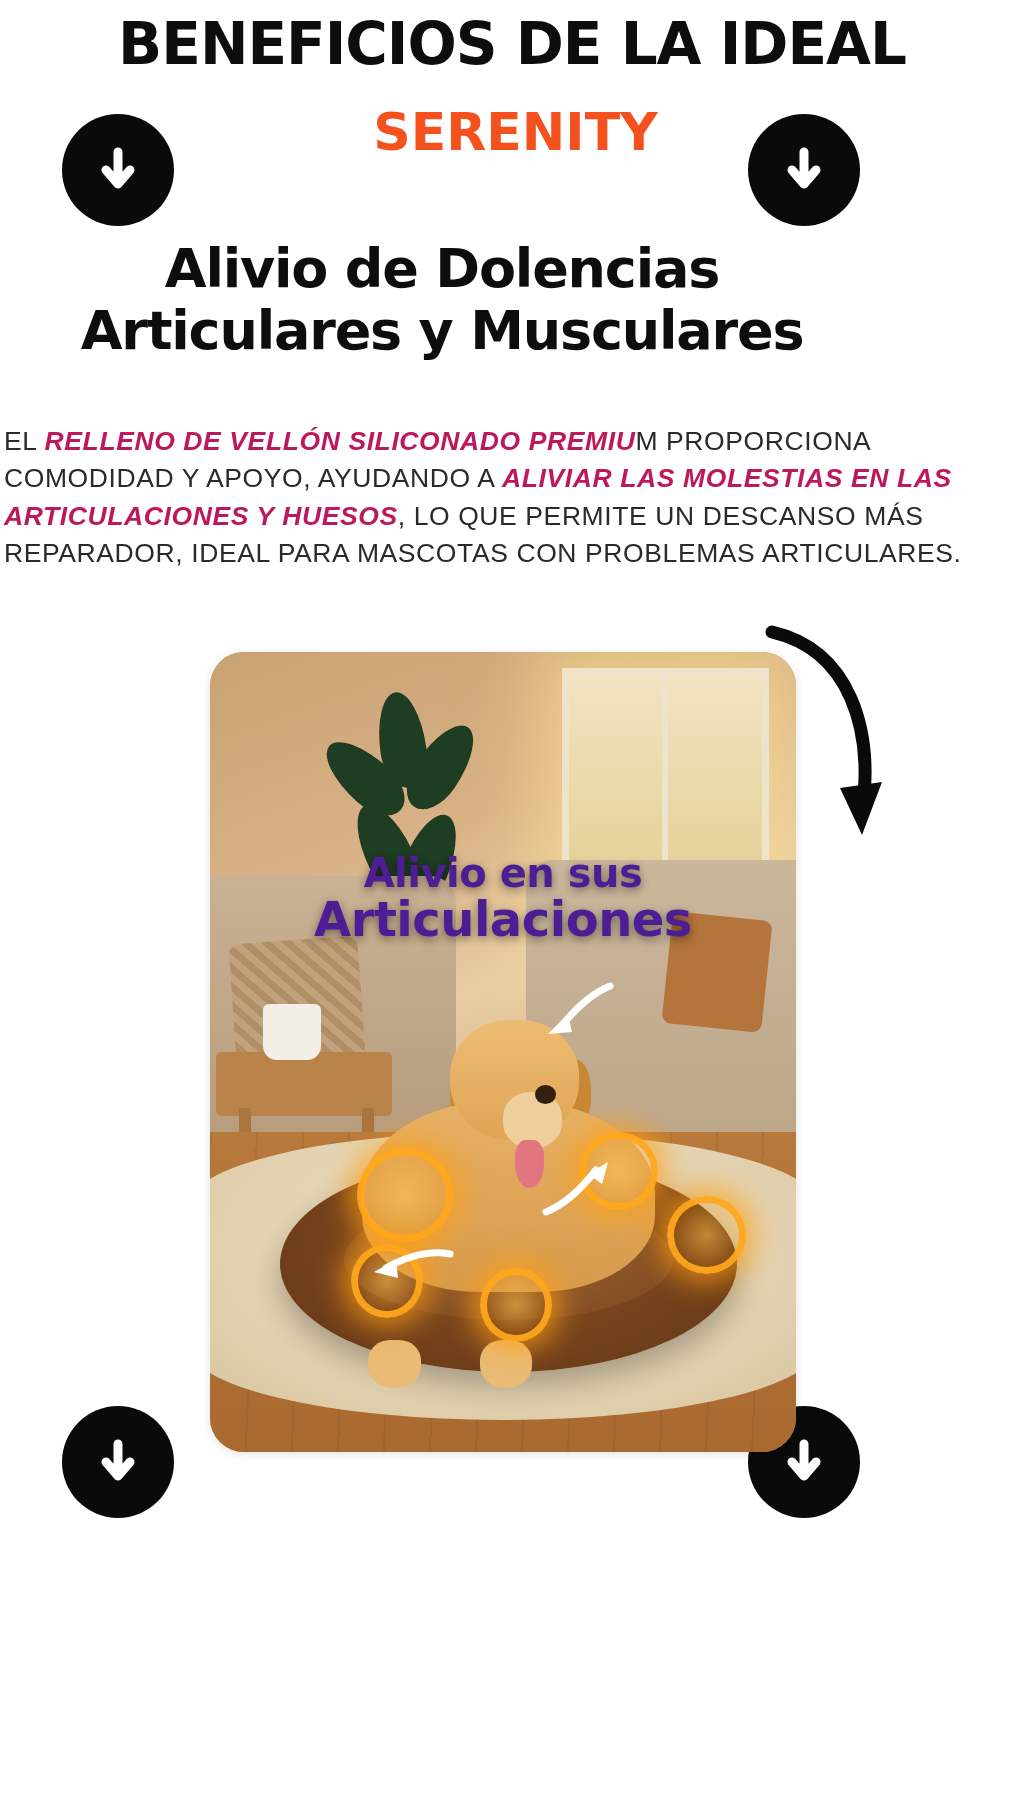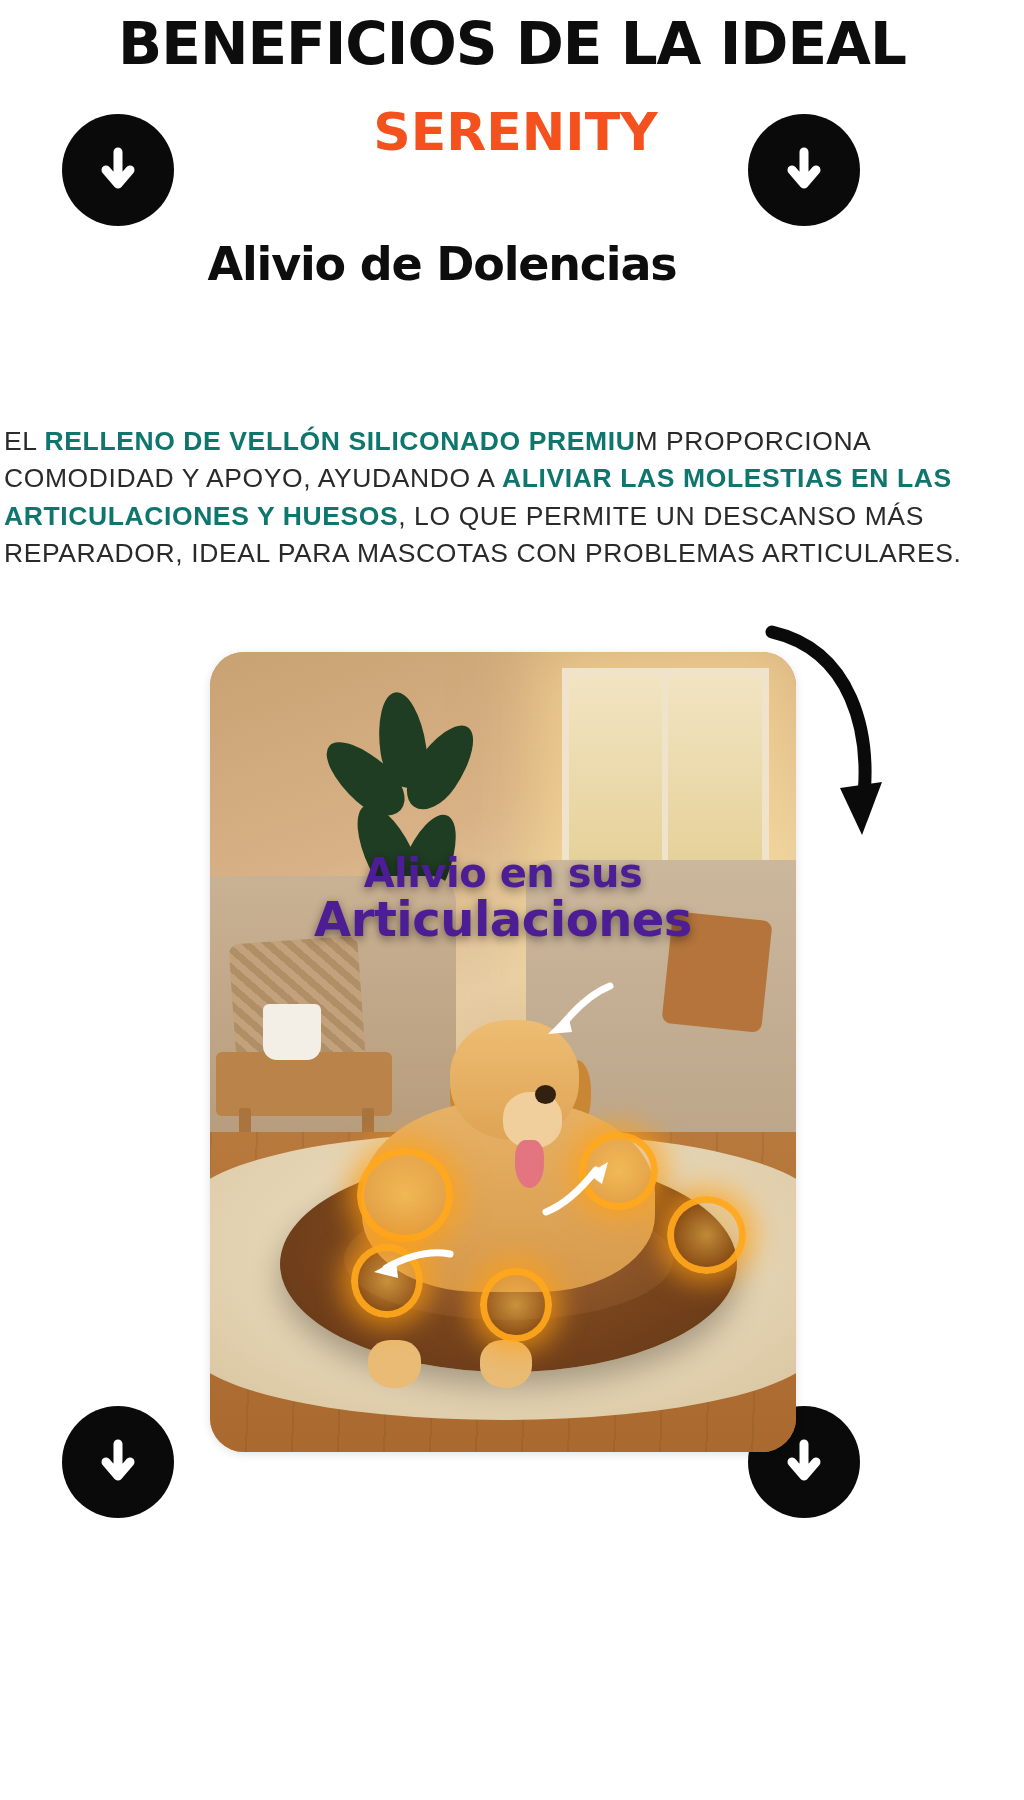--- a/index.html
+++ b/index.html
@@ -44,41 +44,41 @@
   }
 
   .subhead {
     position: absolute;
     top: 238px;
     left: 0;
     width: 884px;
     text-align: center;
     font-family: "DejaVu Sans", sans-serif;
     font-weight: 700;
-    font-size: 46px;
+    font-size: 54px;
     line-height: 1.14;
     letter-spacing: -1.2px;
     color: #0d0d0d;
   }
   .subhead span { display: block; }
 
   
   .body-copy {
     position: absolute;
     top: 396px;
     left: 4px;
     width: 1016px;
     font-family: "Liberation Sans", sans-serif;
     font-size: 26.5px;
     line-height: 1.42;
     letter-spacing: 0.6px;
     color: #2a2a2a;
     text-transform: uppercase;
   }
-  .body-copy b { font-weight: 700; color: #0f766e; }
+  .body-copy b { font-weight: 700; color: #be185d; font-style: italic; }
 
   
   .arrow-badge {
     position: absolute;
     width: 112px;
     height: 112px;
     border-radius: 50%;
     background: #0a0a0a;
     display: flex;
     align-items: center;
@@ -249,20 +249,21 @@
 </head>
 <body>
 
 <div class="headline-block">
   <h1 class="headline-main">BENEFICIOS DE LA IDEAL</h1>
   <h2 class="headline-brand">SERENITY</h2>
 </div>
 
 <div class="subhead">
   <span>Alivio de Dolencias</span>
+  <span>Articulares y Musculares</span>
 </div>
 
 <p class="body-copy"><span>EL </span><b>RELLENO DE VELLÓN SILICONADO PREMIU</b><span>M PROPORCIONA COMODIDAD Y APOYO, AYUDANDO A </span><b>ALIVIAR LAS MOLESTIAS EN LAS ARTICULACIONES Y HUESOS</b><span>, LO QUE PERMITE UN DESCANSO MÁS REPARADOR, IDEAL PARA MASCOTAS CON PROBLEMAS ARTICULARES.</span></p>
 
 <div class="arrow-badge" id="badge-tl">
   <span>
     <svg width="56" height="56" viewBox="0 0 56 56" aria-hidden="true">
       <path d="M28 10 v24 M16 28 l12 14 l12 -14" fill="none" stroke="#ffffff" stroke-width="9" stroke-linecap="round" stroke-linejoin="round"></path>
     </svg>
   </span>

